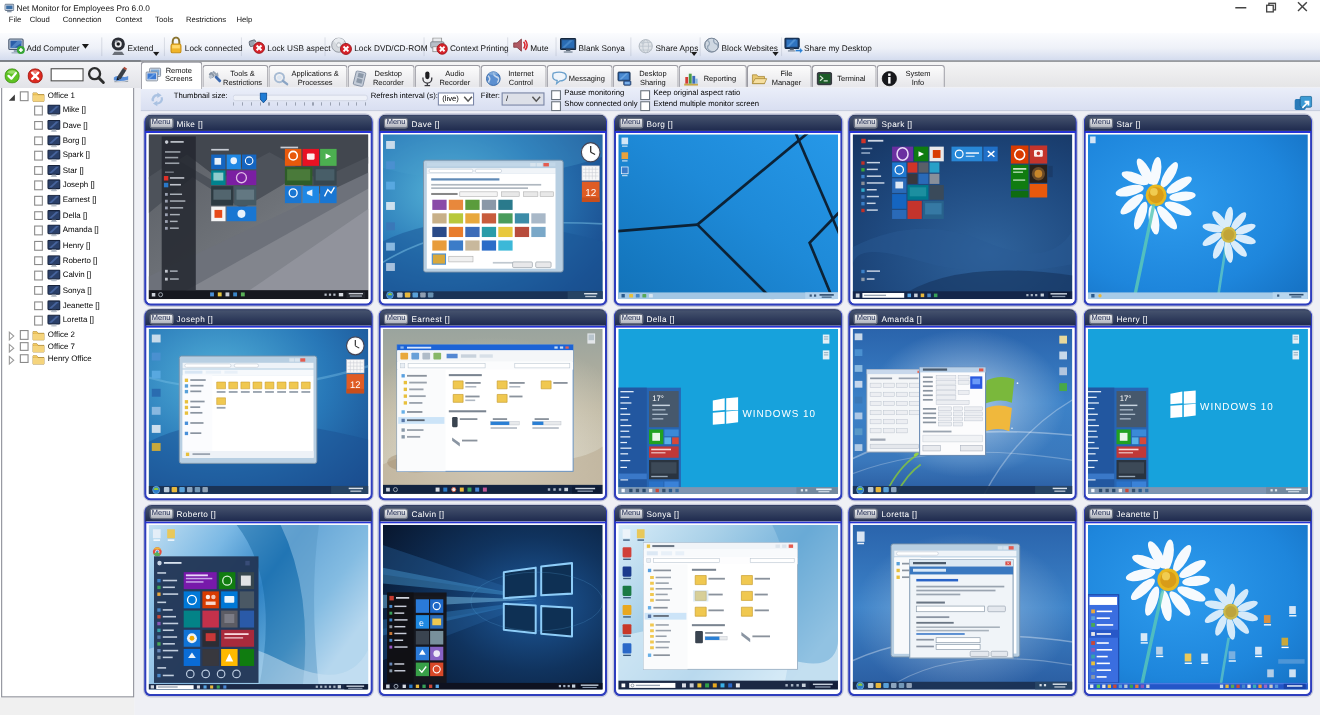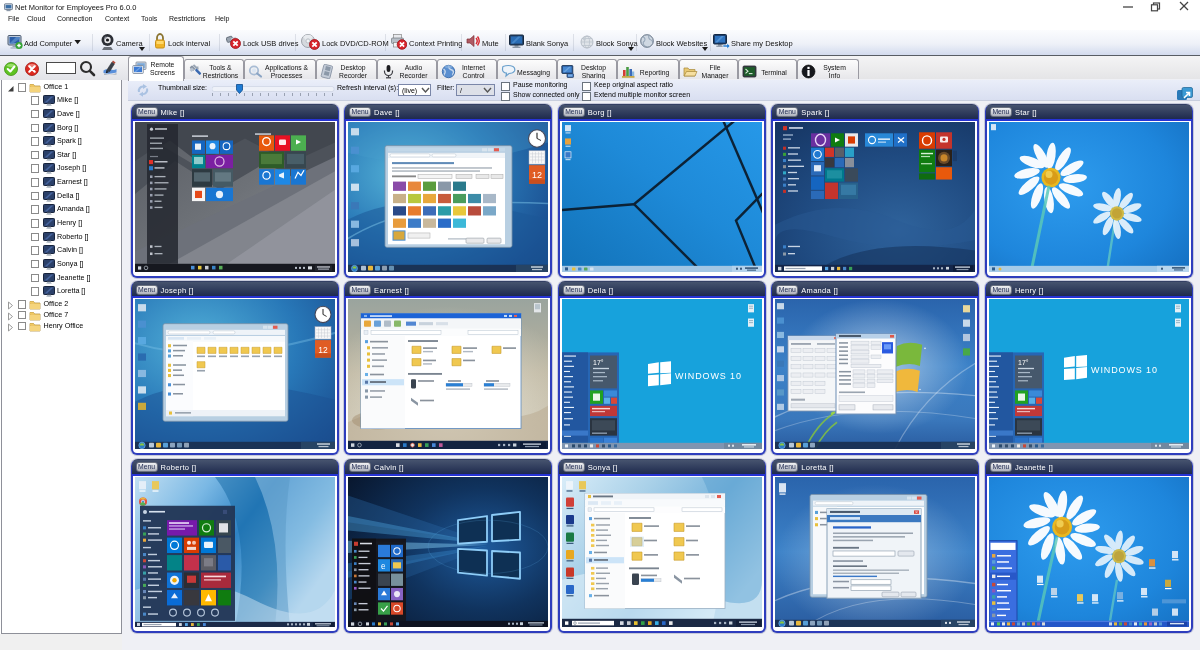--- a/index.html
+++ b/index.html
@@ -88,39 +88,39 @@
       <path d="M0 0 L9 0 L4.5 6 Z" fill="#1a1a1a"></path>
     </svg>
  <span class="t1sep" style="left:92px"></span>
  <svg class="abs" style="left:101px;top:3px" width="13" height="18" viewBox="0 0 13 18">
       <path d="M3 14 L10 14 L12 17 L1 17 Z" fill="#6a6f78"></path>
       <circle cx="6.5" cy="7" r="6" fill="#2c2f36"></circle>
       <circle cx="6.5" cy="7" r="3.2" fill="#e8e8ea"></circle>
       <circle cx="6.5" cy="7" r="1.6" fill="#17181c"></circle>
       <circle cx="4.6" cy="4.6" r="1.1" fill="#8a8f9a"></circle>
     </svg>
- <span class="t1label" style="left:116px">Camera</span>
+ <span class="t1label" style="left:116px">Extend</span>
  <svg class="abs" style="left:139px;top:17px" width="7" height="5" viewBox="0 0 7 5">
       <path d="M0 0 L6 0 L3 4 Z" fill="#1a1a1a"></path>
     </svg>
  <span class="t1sep" style="left:149px"></span>
  <svg class="abs" style="left:154px;top:3px" width="12" height="17" viewBox="0 0 12 17">
       <path d="M3 7 L3 5 A3 4 0 0 1 9 5 L9 7" fill="none" stroke="#8a7430" stroke-width="1.8"></path>
       <rect x="1.5" y="7" width="9" height="8" rx="1.5" fill="#f0b428" stroke="#c89018" stroke-width="1"></rect>
       <rect x="2.5" y="8" width="7" height="3" fill="#ffd86a"></rect>
     </svg>
- <span class="t1label" style="left:168px">Lock interval</span>
+ <span class="t1label" style="left:168px">Lock connected</span>
  <span class="t1sep" style="left:219px"></span>
  <svg class="abs" style="left:226px;top:4px" width="15" height="15" viewBox="0 0 15 15">
       <rect x="0.5" y="3" width="6" height="5" rx="1" fill="#9aa4b0" stroke="#5a6470" stroke-width="0.8" transform="rotate(-18 3 5)"></rect>
       <rect x="5.5" y="3.5" width="5" height="3.6" fill="#c8cdd4" transform="rotate(-18 8 5)"></rect>
       <circle cx="9.5" cy="9.5" r="5" fill="#d8242c" stroke="#9a1016" stroke-width="0.8"></circle>
       <path d="M7.3 7.3 L11.7 11.7 M11.7 7.3 L7.3 11.7" stroke="#fff" stroke-width="1.8"></path>
     </svg>
- <span class="t1label" style="left:243px">Lock USB drives</span>
+ <span class="t1label" style="left:243px">Lock USB aspect</span>
  <span class="t1sep" style="left:295px"></span>
  <svg class="abs" style="left:301px;top:4px" width="19" height="16" viewBox="0 0 19 16">
       <circle cx="7" cy="7" r="6.5" fill="#d5d9de" stroke="#8a9098" stroke-width="0.8"></circle>
       <circle cx="7" cy="7" r="2" fill="#f2f4f6" stroke="#a0a8b0" stroke-width="0.6"></circle>
       <path d="M2 3 A6.5 6.5 0 0 1 12 3 L9 6 A2 2 0 0 0 5 6 Z" fill="#e8ebef"></path>
       <circle cx="13.5" cy="10.5" r="5" fill="#d8242c" stroke="#9a1016" stroke-width="0.8"></circle>
       <path d="M11.3 8.3 L15.7 12.7 M15.7 8.3 L11.3 12.7" stroke="#fff" stroke-width="1.8"></path>
     </svg>
  <span class="t1label" style="left:322px">Lock DVD/CD-ROM</span>
  <span class="t1sep" style="left:385px"></span>
@@ -147,21 +147,21 @@
       <rect x="3.5" y="12.6" width="8" height="1.4" fill="#8b97a6"></rect>
     </svg>
  <span class="t1label" style="left:526px">Blank Sonya</span>
  <span class="t1sep" style="left:573px"></span>
  <svg class="abs" style="left:580px;top:5px" width="14" height="14" viewBox="0 0 14 14">
       <circle cx="7" cy="7" r="6" fill="#dfe3e8" stroke="#a8b0ba" stroke-width="0.8"></circle>
       <ellipse cx="7" cy="7" rx="2.6" ry="6" fill="none" stroke="#b8c0ca" stroke-width="0.7"></ellipse>
       <path d="M1 7 L13 7 M1.8 3.5 L12.2 3.5 M1.8 10.5 L12.2 10.5" stroke="#b8c0ca" stroke-width="0.7"></path>
       <path d="M4.5 2 A6 6 0 0 0 3 5 L5.5 5.5 L6 3 Z" fill="#c2cad2"></path>
     </svg>
- <span class="t1label" style="left:596px">Block Sonya</span>
+ <span class="t1label" style="left:596px">Share Apps</span>
  <svg class="abs" style="left:628px;top:17px" width="7" height="5" viewBox="0 0 7 5">
       <path d="M0 0 L6 0 L3 4 Z" fill="#1a1a1a"></path>
     </svg>
  <span class="t1sep" style="left:636px"></span>
  <svg class="abs" style="left:640px;top:4px" width="14" height="15" viewBox="0 0 14 15">
       <circle cx="7" cy="7" r="6.3" fill="#cfd8e2" stroke="#7a8898" stroke-width="0.8"></circle>
       <path d="M3 2.5 Q6 4.5 4.5 7 Q2.5 8 3.5 10.5 Q5 12.5 7 13" fill="none" stroke="#98a8ba" stroke-width="1.1"></path>
       <path d="M9 1.5 Q8 4 10 5.5 Q12.5 6 12.8 8.5" fill="none" stroke="#98a8ba" stroke-width="1.1"></path>
       <circle cx="7" cy="7" r="6.3" fill="none" stroke="#7a8898" stroke-width="0.8"></circle>
     </svg>

